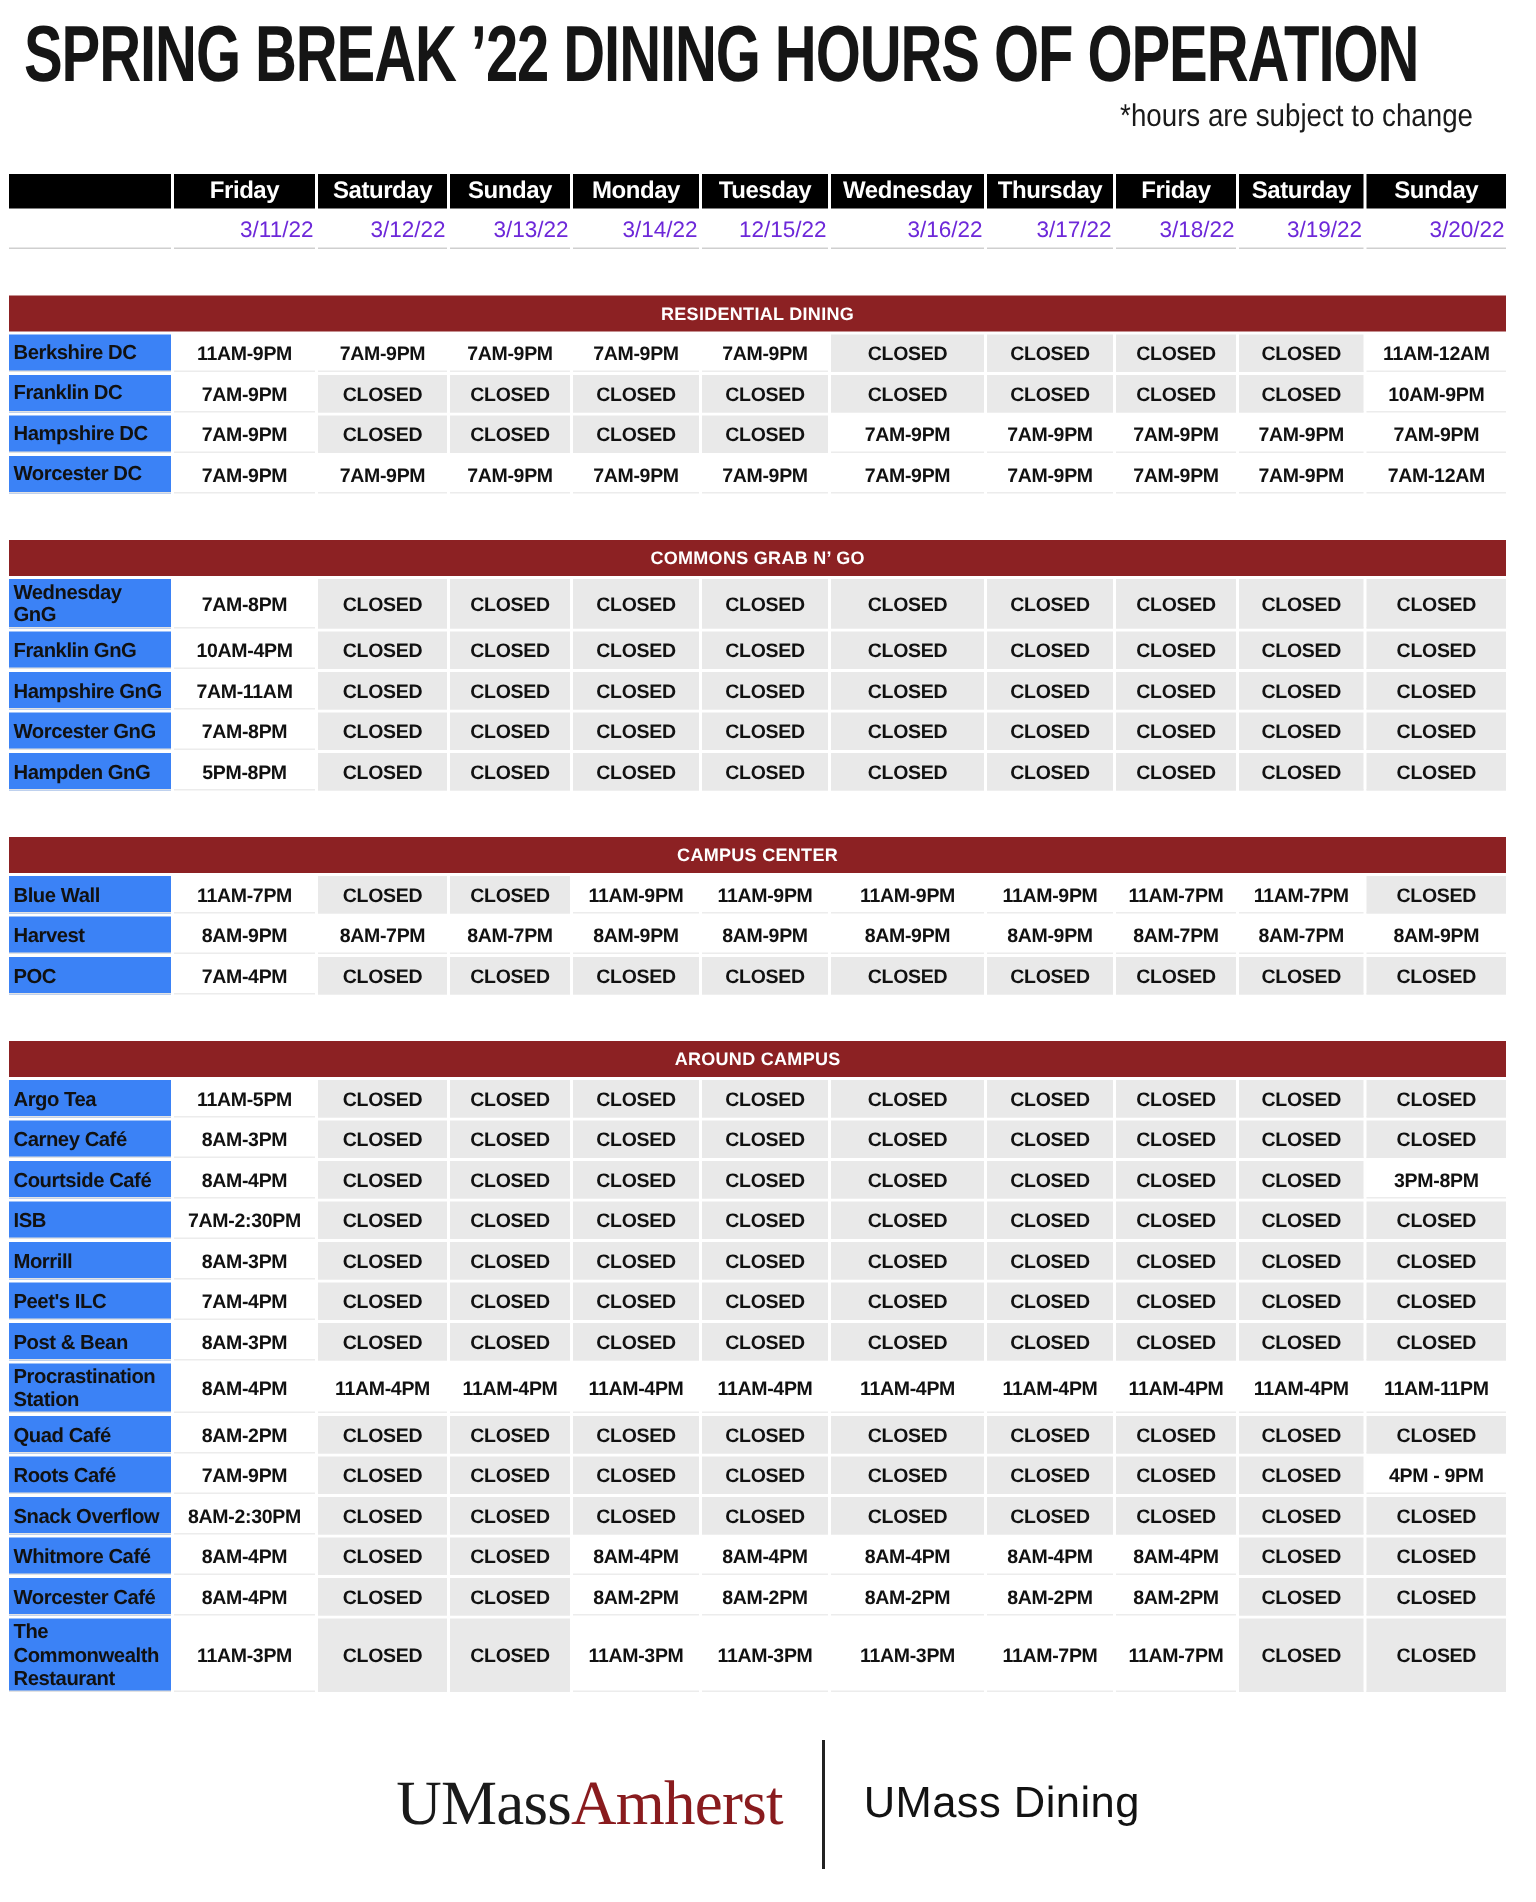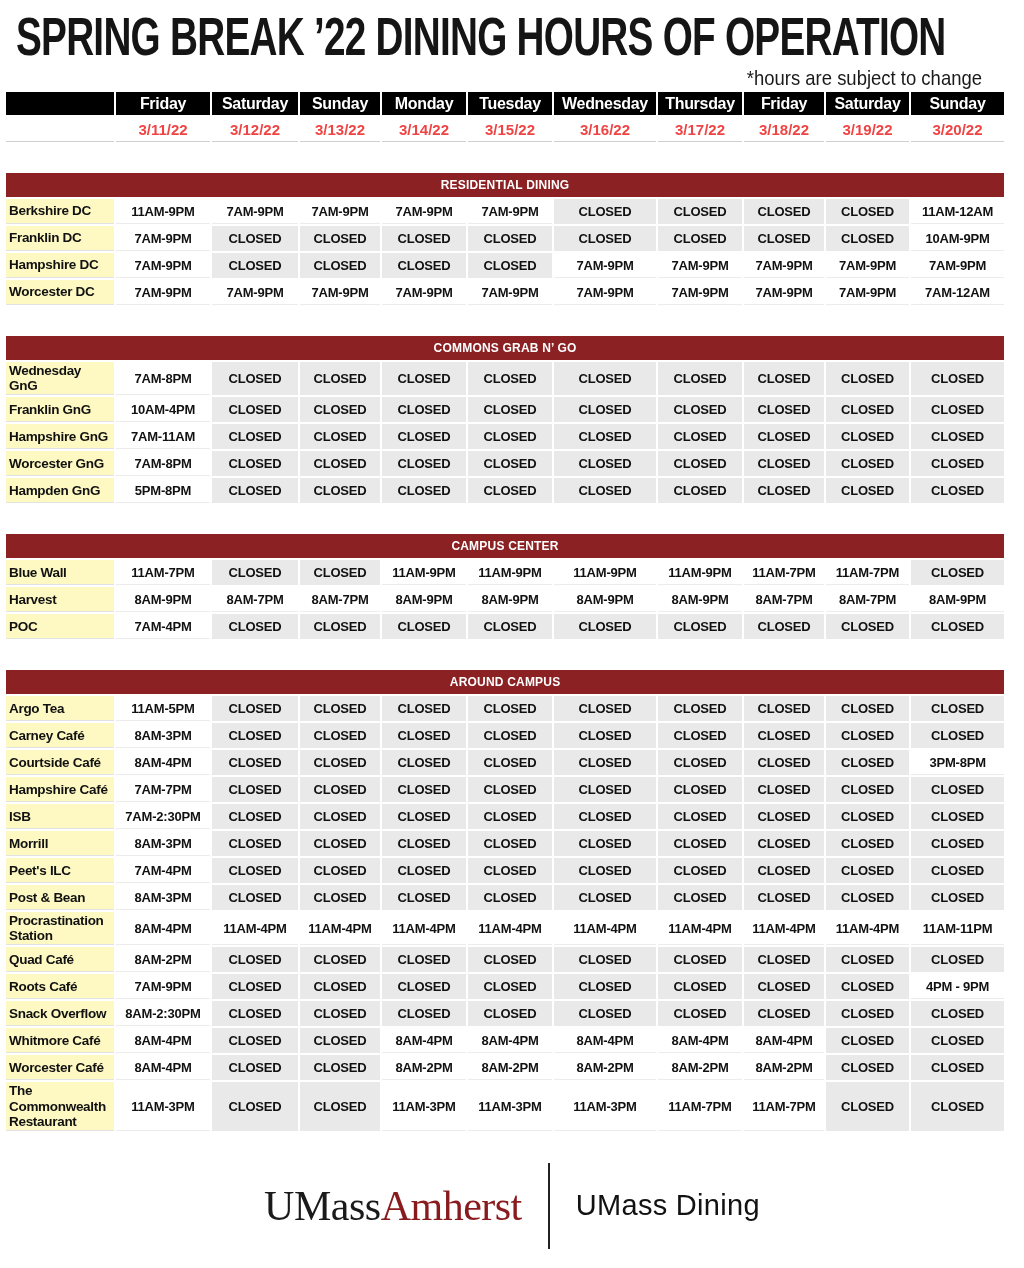--- a/index.html
+++ b/index.html
@@ -33,39 +33,39 @@
   table.grid col:nth-child(3){width:86px;}
   table.grid col:nth-child(4){width:80px;}
   table.grid col:nth-child(5){width:84px;}
   table.grid col:nth-child(6){width:84px;}
   table.grid col:nth-child(7){width:102px;}
   table.grid col:nth-child(8){width:84px;}
   table.grid col:nth-child(9){width:80px;}
   table.grid col:nth-child(10){width:83px;}
   table.grid col:nth-child(11){width:93px;}
 
-  #header-table{}
+  #header-table{margin-top:24px;}
   td{vertical-align:middle;overflow:hidden;}
 
   .day-cell{
     background:#000;color:#fff;font-weight:bold;font-size:16px;
     text-align:center;height:21px;letter-spacing:-0.3px;
   }
   .date-cell{
-    background:#fff;color:#ef4444;font-weight:bold;font-size:15px;
-    text-align:center;height:22px;border-bottom:1px solid #cfcfcf;
+    background:#fff;color:#6d28d9;font-weight:normal;font-size:15px;
+    text-align:right;height:22px;border-bottom:1px solid #cfcfcf;
   }
 
   table.section{margin-top:27px;}
   .section-title{
     background:#8c2123;color:#fff;font-weight:bold;font-size:12px;
     text-align:center;height:22px;letter-spacing:0.2px;
   }
   td.loc{
-    background:#fef9c3;text-align:left;padding:1px 2px 1px 3px;
+    background:#3b82f6;text-align:left;padding:1px 2px 1px 3px;
     font-size:13.5px;font-weight:600;line-height:1.12;letter-spacing:-0.3px;
     border-bottom:1px solid #e2e2e2;height:22px;
   }
   td.hrs{
     background:#fff;text-align:center;font-size:13px;font-weight:600;
     letter-spacing:-0.2px;border-bottom:1px solid #ececec;height:22px;
   }
   td.closed{background:#e9e9e9;border-bottom:1px solid #e9e9e9;}
 
   
@@ -117,21 +117,21 @@
         <td class="day-cell">Friday</td>
         <td class="day-cell">Saturday</td>
         <td class="day-cell">Sunday</td>
       </tr>
       <tr>
         <td class="date-cell"></td>
         <td class="date-cell">3/11/22</td>
         <td class="date-cell">3/12/22</td>
         <td class="date-cell">3/13/22</td>
         <td class="date-cell">3/14/22</td>
-        <td class="date-cell">3/15/22</td>
+        <td class="date-cell">12/15/22</td>
         <td class="date-cell">3/16/22</td>
         <td class="date-cell">3/17/22</td>
         <td class="date-cell">3/18/22</td>
         <td class="date-cell">3/19/22</td>
         <td class="date-cell">3/20/22</td>
       </tr>
     </tbody>
       </table>
 
     <div id="sections">
@@ -402,33 +402,20 @@
               <td class="hrs closed">CLOSED</td>
               <td class="hrs closed">CLOSED</td>
               <td class="hrs closed">CLOSED</td>
               <td class="hrs closed">CLOSED</td>
               <td class="hrs closed">CLOSED</td>
               <td class="hrs closed">CLOSED</td>
               <td class="hrs closed">CLOSED</td>
               <td class="hrs">3PM-8PM</td>
             </tr>
             <tr>
-              <td class="loc">Hampshire Café</td>
-              <td class="hrs">7AM-7PM</td>
-              <td class="hrs closed">CLOSED</td>
-              <td class="hrs closed">CLOSED</td>
-              <td class="hrs closed">CLOSED</td>
-              <td class="hrs closed">CLOSED</td>
-              <td class="hrs closed">CLOSED</td>
-              <td class="hrs closed">CLOSED</td>
-              <td class="hrs closed">CLOSED</td>
-              <td class="hrs closed">CLOSED</td>
-              <td class="hrs closed">CLOSED</td>
-            </tr>
-            <tr>
               <td class="loc">ISB</td>
               <td class="hrs">7AM-2:30PM</td>
               <td class="hrs closed">CLOSED</td>
               <td class="hrs closed">CLOSED</td>
               <td class="hrs closed">CLOSED</td>
               <td class="hrs closed">CLOSED</td>
               <td class="hrs closed">CLOSED</td>
               <td class="hrs closed">CLOSED</td>
               <td class="hrs closed">CLOSED</td>
               <td class="hrs closed">CLOSED</td>

